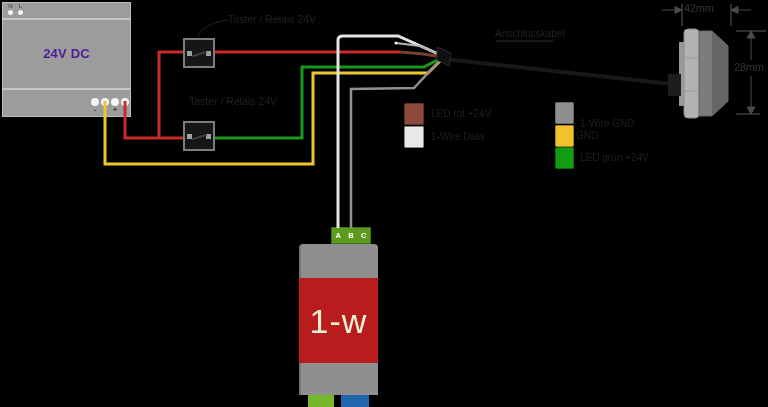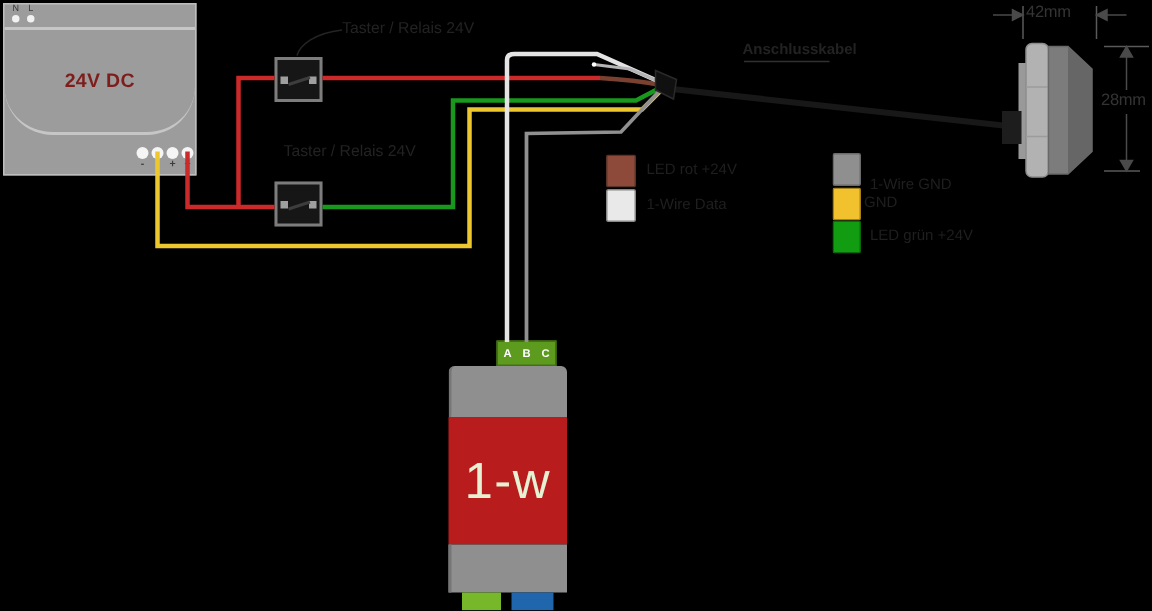--- a/index.html
+++ b/index.html
@@ -9,35 +9,35 @@
   }
   .abs{position:absolute;}
   
   .psu{left:2px;top:2px;width:129px;height:115px;background:#9c9c9c;
        border:1px solid #bdbdbd;box-sizing:border-box;}
   .psu-top{position:relative;height:15px;border-bottom:2px solid #c6c6c6;}
   .ac-term{position:absolute;top:0;width:9px;text-align:center;}
   .ac-term .lab{font-size:6px;line-height:6px;color:#3a3a3a;}
   .ac-term .dot{width:5px;height:5px;border-radius:50%;background:#f2f2f2;margin:1px auto 0;}
   .psu-mid{height:68px;border-bottom:2px solid #c6c6c6;display:flex;flex-direction:column;
-           align-items:center;justify-content:center;color:#7f1d1d;font-size:13px;
-           font-weight:600;line-height:1.3;letter-spacing:.2px;border-radius:32px;}
+           align-items:center;justify-content:center;color:#4c1d95;font-size:13px;
+           font-weight:600;line-height:1.3;letter-spacing:.2px;}
   .psu-bot{position:relative;height:26px;}
   .dc-dot{position:absolute;top:8px;width:8px;height:8px;border-radius:50%;background:#f5f5f5;}
   .dc-sign{position:absolute;top:16px;width:8px;text-align:center;font-size:7px;
            line-height:8px;color:#3c3c3c;font-weight:700;}
   
   .switch{width:32px;height:30px;background:#161616;border:2px solid #7d7d7d;box-sizing:border-box;}
   .pad{position:absolute;width:5px;height:5px;background:#9f9f9f;top:11px;}
   .pad.l{left:2px;} .pad.r{right:2px;}
   .lever{position:absolute;left:7px;top:13px;width:15px;height:2px;background:#3d3d3d;
          transform:rotate(-18deg);}
   
   .lbl{color:#222;font-size:10.5px;white-space:nowrap;}
-  .lbl.small{font-size:10px;font-weight:bold;}
+  .lbl.small{font-size:10px;}
   .dim-txt{color:#343434;font-size:11px;font-weight:400;letter-spacing:-.2px;white-space:nowrap;text-align:center;}
   
   .leg-lab{color:#1f1f1f;font-size:10px;white-space:nowrap;line-height:11px;}
   
   .module{left:296px;top:220px;width:84px;height:187px;}
   .abc{position:absolute;left:35px;top:7px;width:40px;height:17px;background:#5d9b1f;
        border:1px solid #456f15;box-sizing:border-box;display:flex;align-items:center;
        justify-content:space-around;}
   .abc span{color:#fff;font-size:7.5px;font-weight:700;}
   .mod-body{position:absolute;left:3px;top:24px;width:79px;height:163px;}

